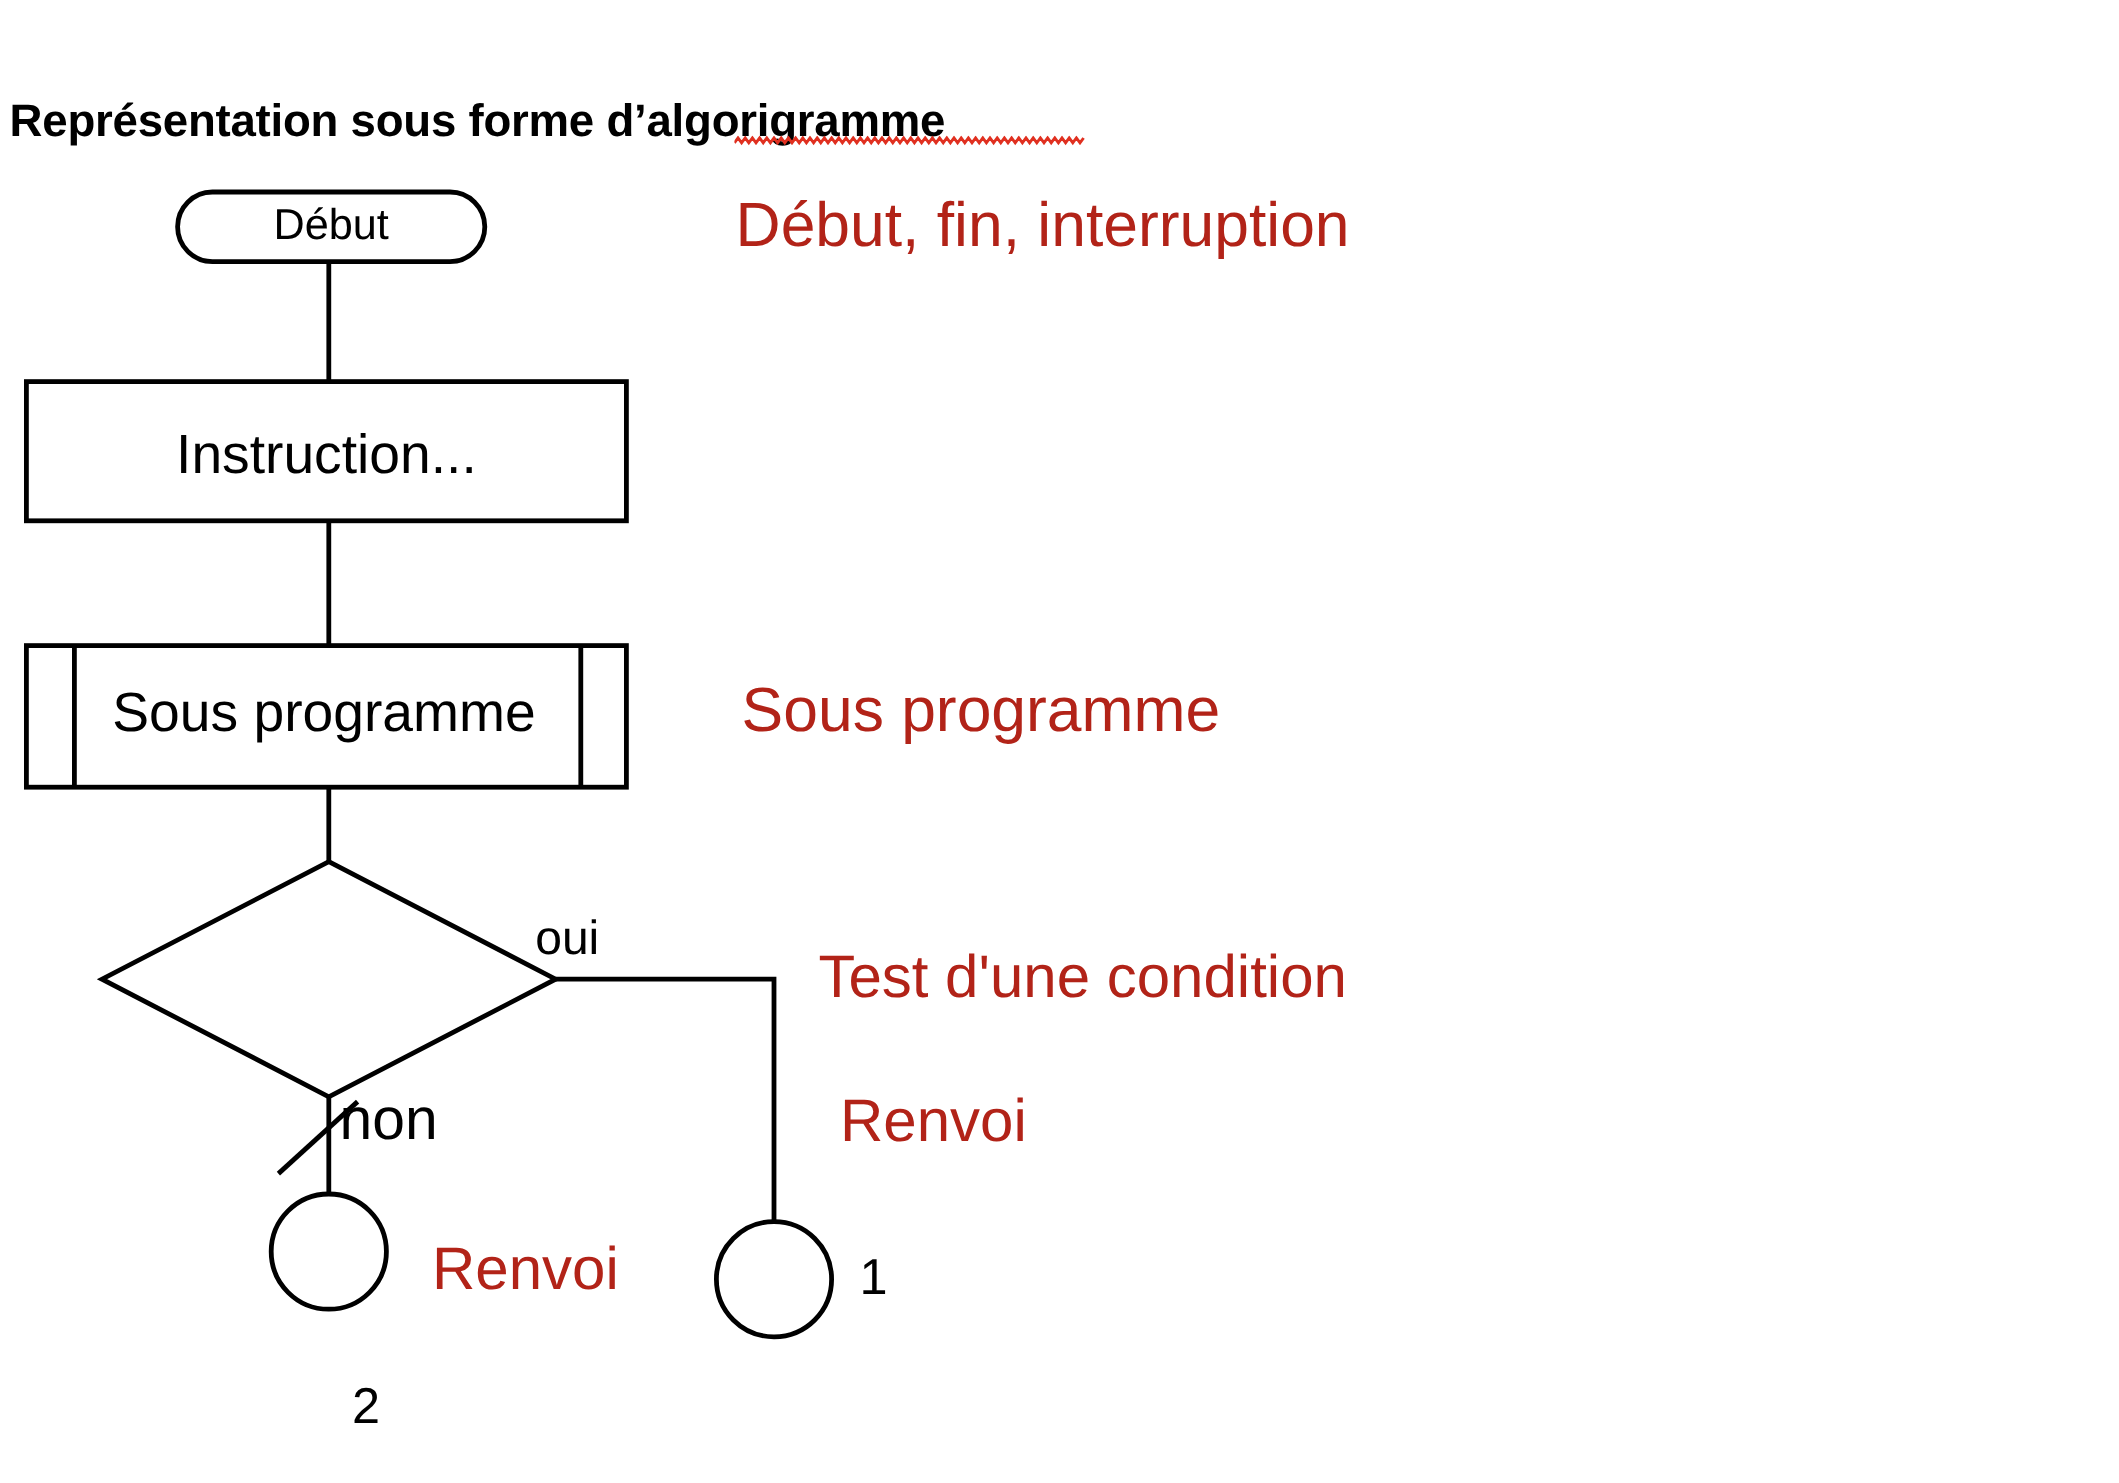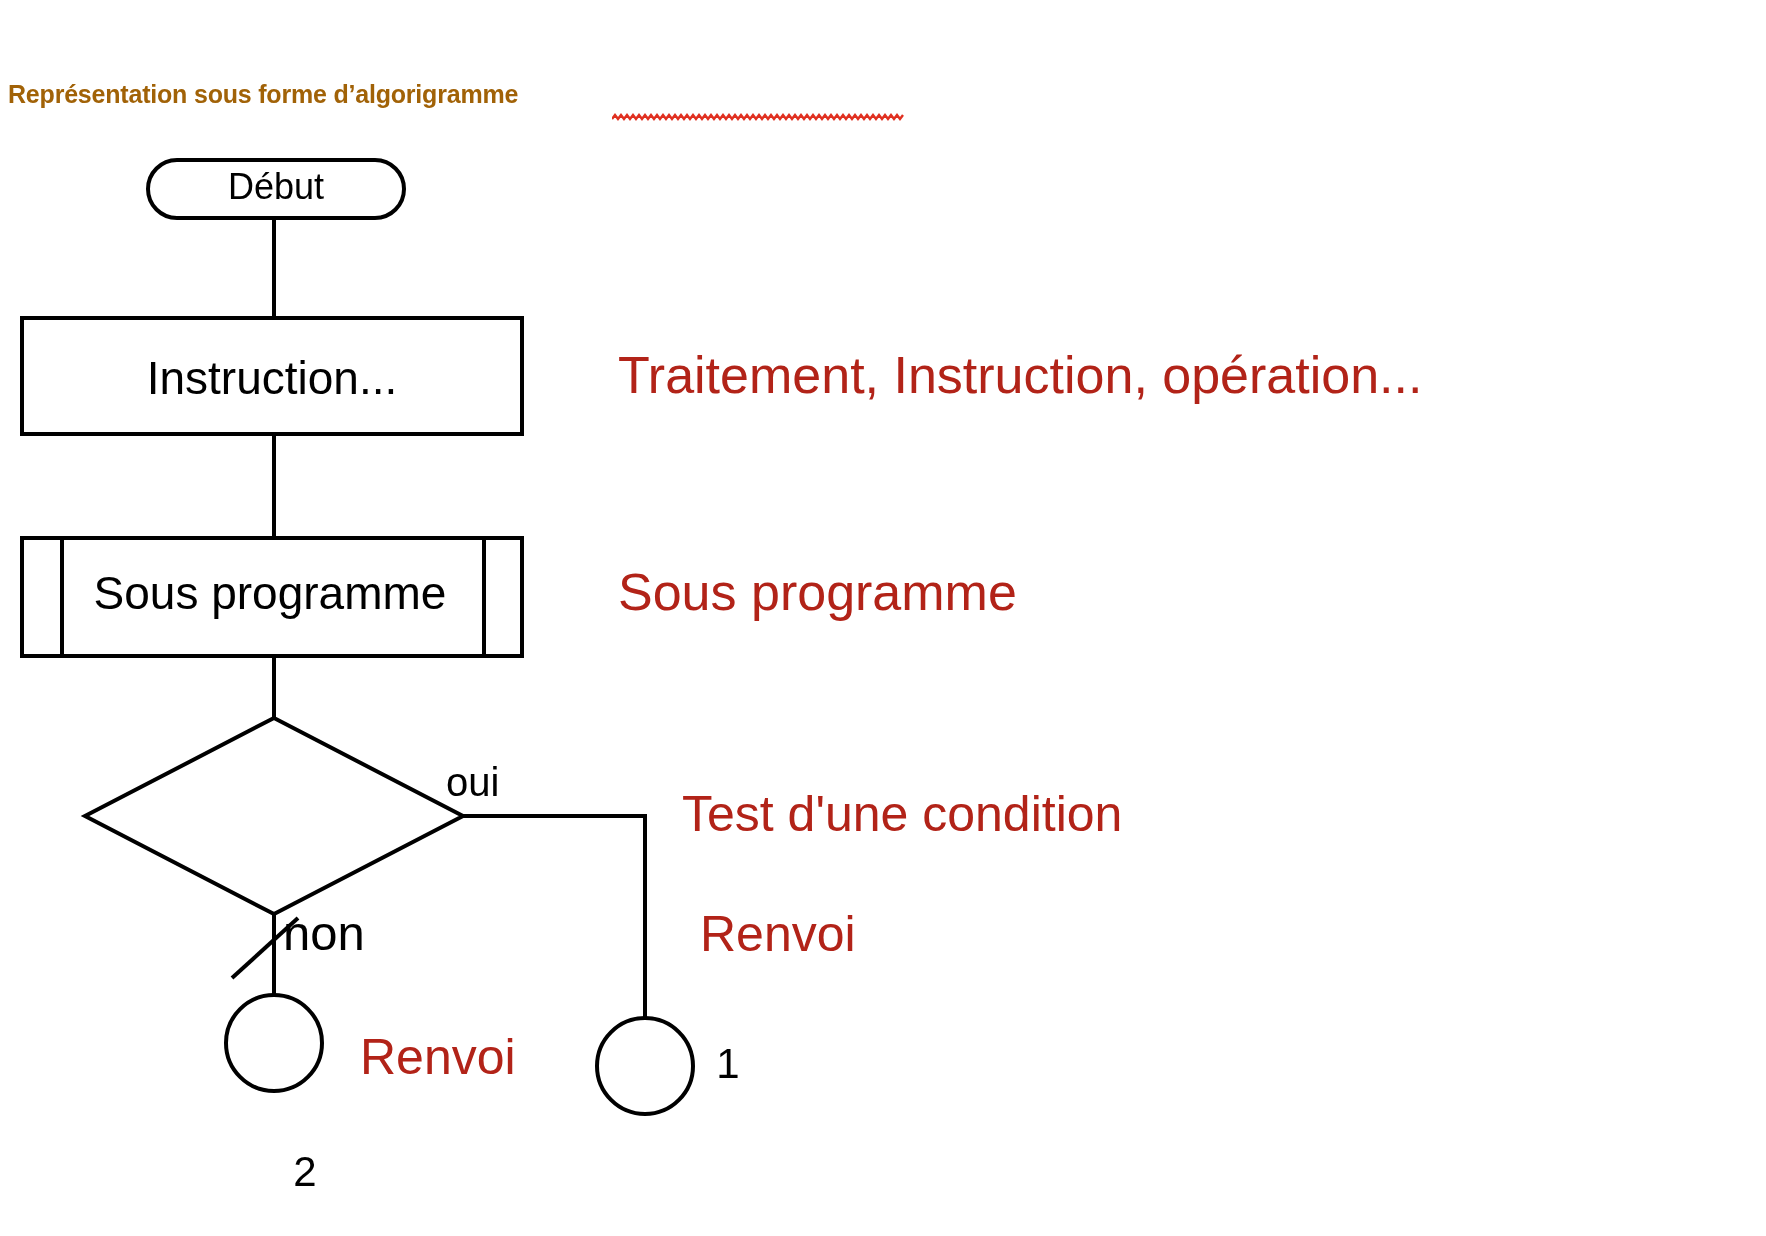--- a/index.html
+++ b/index.html
@@ -19,23 +19,23 @@
     overflow: hidden;
   }
 
   
   #heading {
     position: absolute;
     left: 8px;
     top: 80px;
     font-family: "Liberation Sans", sans-serif;
     font-weight: bold;
-    font-size: 25px;
+    font-size: 38px;
     letter-spacing: -0.2px;
-    color: #a16207;
+    color: #000000;
     white-space: nowrap;
   }
   #heading .underlined {
     text-decoration: none;
     position: relative;
   }
 
   
   .squiggle {
     position: absolute;
@@ -160,19 +160,19 @@
   </svg>
 
   <div class="node-label" id="label-instruction">Instruction...</div>
   <div class="node-label" id="label-debut">Début</div>
   <div class="node-label" id="label-sous-prog">Sous programme</div>
   <div class="node-label" id="label-oui">oui</div>
   <div class="node-label" id="label-non">non</div>
   <div class="node-label" id="label-conn-1">1</div>
   <div class="node-label" id="label-conn-2">2</div>
 
-  <div class="annot" id="annot-traitement">Traitement, Instruction, opération...</div>
+  <div class="annot" id="annot-debut">Début, fin, interruption</div>
   <div class="annot" id="annot-sousprog">Sous programme</div>
   <div class="annot" id="annot-test">Test d'une condition</div>
   <div class="annot" id="annot-renvoi-1">Renvoi</div>
   <div class="annot" id="annot-renvoi-2">Renvoi</div>
 
 </div>
 
 </body></html>

